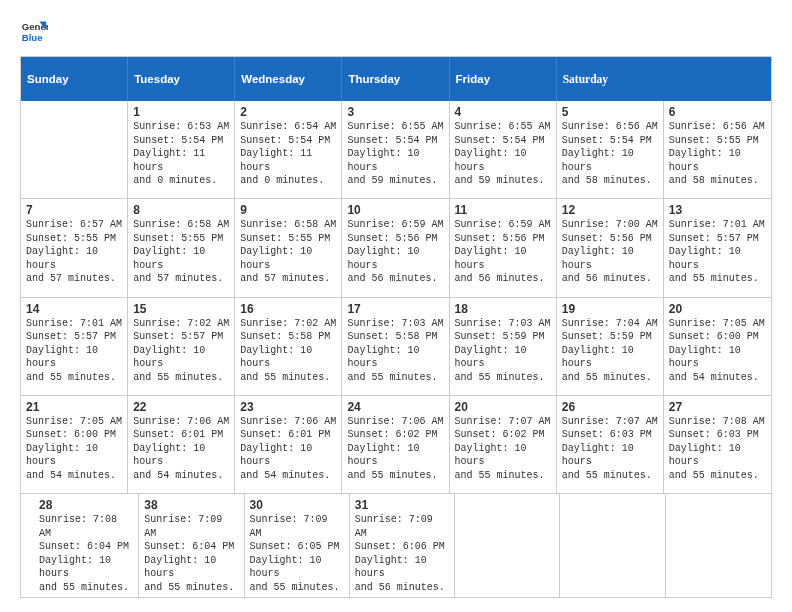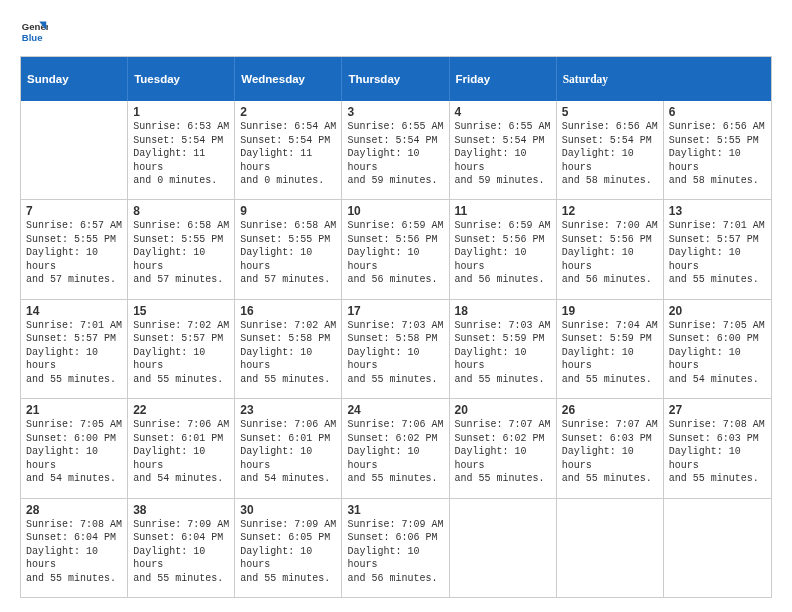--- a/index.html
+++ b/index.html
@@ -70,21 +70,21 @@
       flex: 1;
       display: flex;
       flex-direction: column;
     }
     .cal-row {
       display: grid;
       grid-template-columns: repeat(7, 1fr);
       flex: 1;
       border-bottom: 1px solid #ccc;
     }
-    .cal-row:last-child { border-bottom: none; }
+    .cal-row:last-child { border-bottom: none; margin-left: 13px; }
     .cal-cell {
       border-right: 1px solid #ccc;
       padding: 4px 5px 3px 5px;
       font-size: 9px;
       color: #333;
       vertical-align: top;
       min-height: 0;
       overflow: hidden;
     }
     .cal-cell:last-child { border-right: none; }

